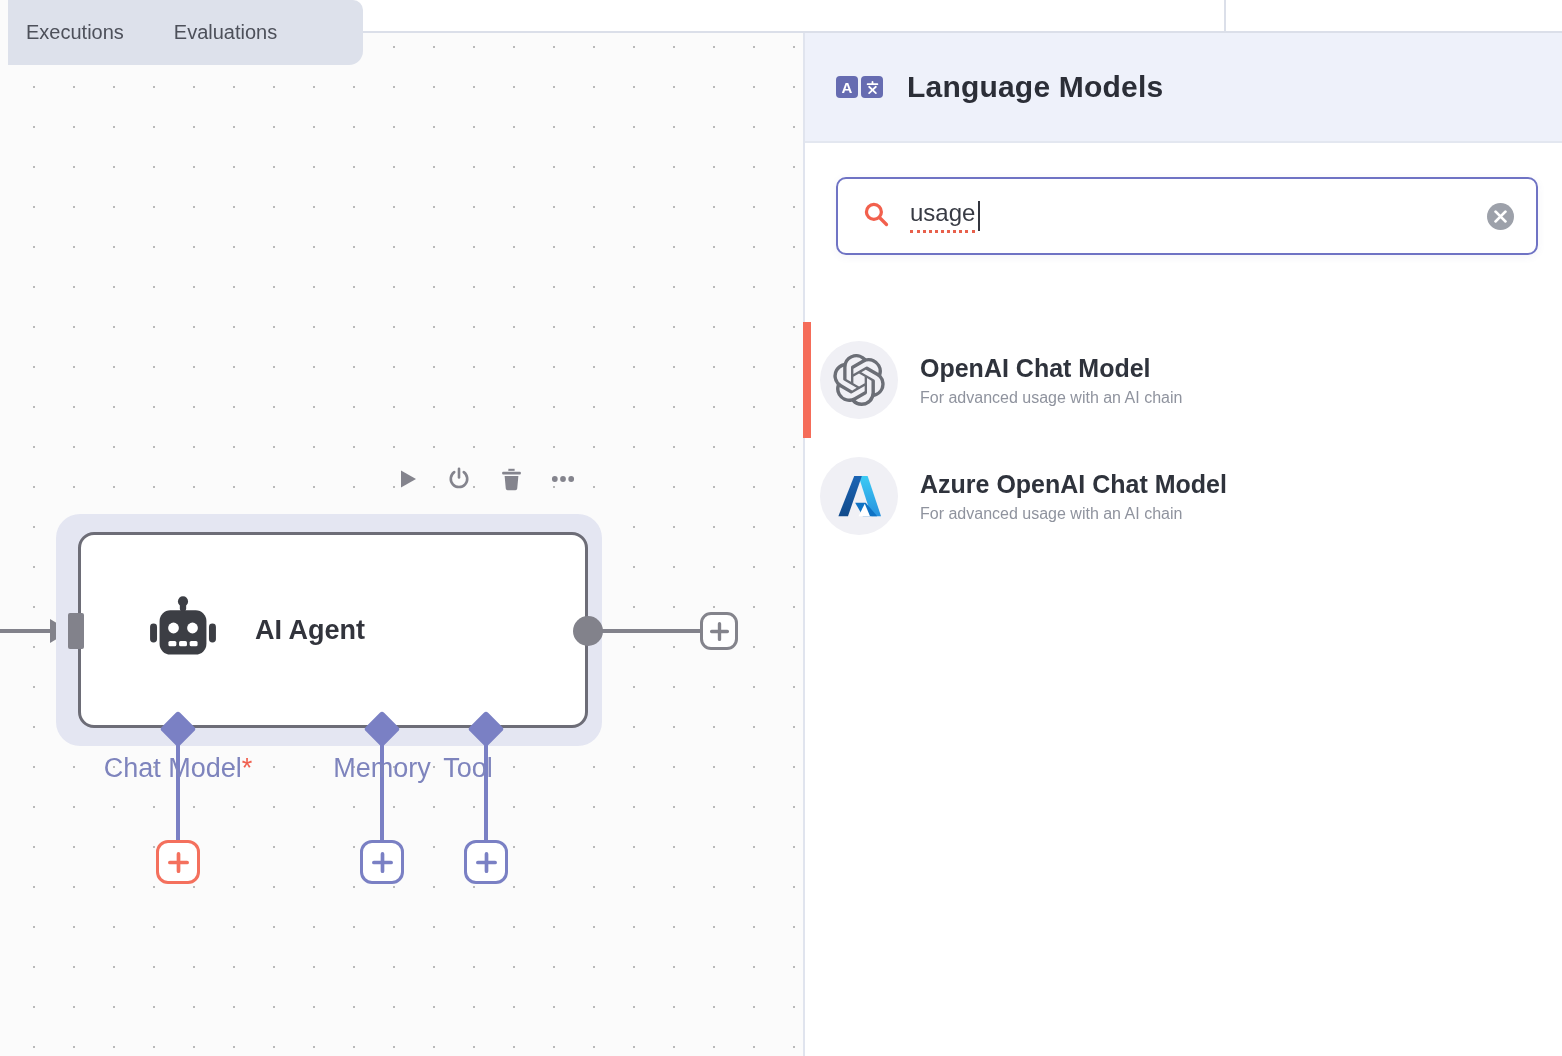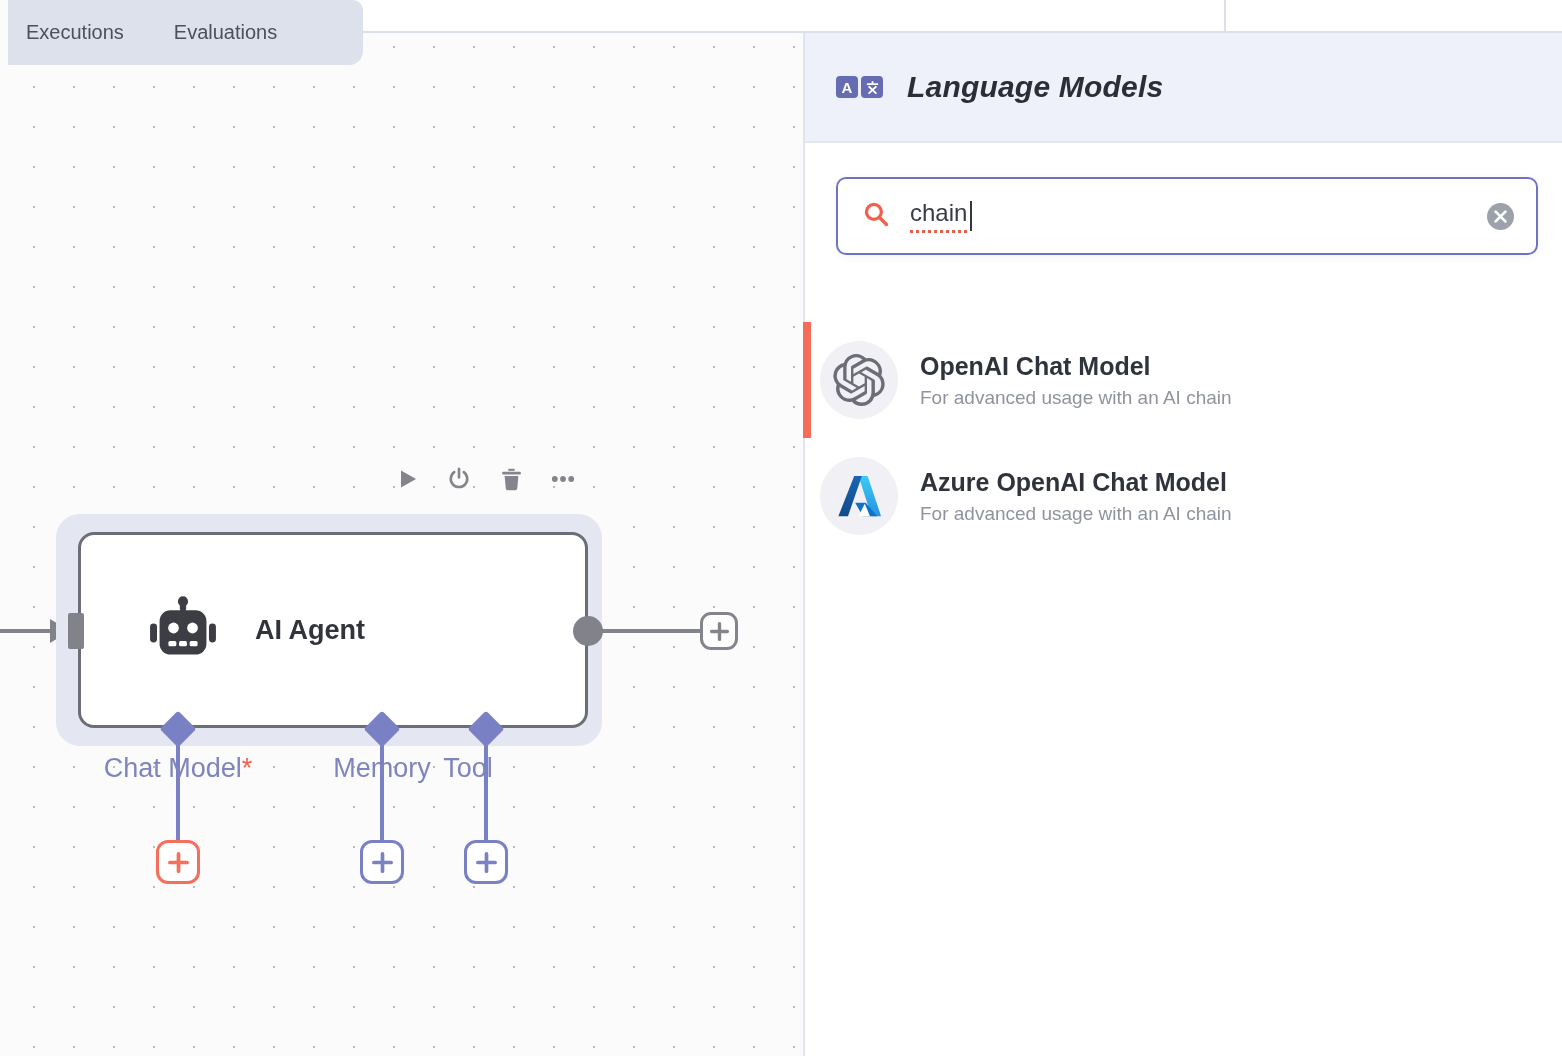--- a/index.html
+++ b/index.html
@@ -44,34 +44,34 @@
   .port-label { position:absolute; width:240px; text-align:center; font-size:27px; color:#7e84bd; }
   .port-label .req { color:#f0604f; }
   .plus-port { width:44px; height:44px; border-radius:12px; border:3.5px solid #7a80c4; }
   .plus-port.required { border-color:#f4705d; }
 
   
   .panel { position:absolute; left:803px; top:33px; width:759px; height:1023px; background:#ffffff; border-left:2px solid #e0e4ee; z-index:5; }
   .panel-header { height:110px; background:#eef1fa; border-bottom:2px solid #e3e7f0; display:flex; align-items:center; padding-left:31px; gap:24px; }
   .lang-icon { display:flex; gap:3px; }
   .lang-tile { width:22px; height:22px; background:#666cb1; border-radius:4px; color:#fff; display:flex; align-items:center; justify-content:center; font-size:15px; font-weight:700; }
-  .panel-title { font-size:30px; font-weight:700; color:#2b2e37; letter-spacing:0.2px;font-style:italic; }
+  .panel-title { font-size:30px; font-weight:700; color:#2b2e37; letter-spacing:0.2px; }
 
   .search-box { margin:34px 24px 0 31px; height:78px; background:#fff; border:2px solid #6f73c4; border-radius:10px; display:flex; align-items:center; padding:0 22px 0 24px; box-shadow:0 2px 8px rgba(68,72,128,0.06); }
   .search-text { margin-left:20px; font-size:24px; color:#383b44; border-bottom:3px dotted #e8604c; padding-bottom:3px; }
   .caret { width:2px; height:30px; background:#33363e; margin-left:3px; }
   .clear-btn { margin-left:auto; width:27px; height:27px; border-radius:50%; background:#9da1aa; display:flex; align-items:center; justify-content:center; cursor:pointer; }
 
   .results { margin-top:67px; }
   .result-row { position:relative; height:116px; display:flex; align-items:center; padding-left:15px; gap:22px; cursor:pointer; }
   .accent-bar { position:absolute; left:-2px; top:0; width:8px; height:100%; background:#f56c59; display:none; }
   .result-row.highlighted .accent-bar { display:block; }
   .avatar { width:78px; height:78px; border-radius:50%; background:#f0f0f5; display:flex; align-items:center; justify-content:center; flex:none; }
   .result-title { font-size:25px; font-weight:600; color:#2f333c; }
-  .result-subtitle { font-size:19px; color:#8f939e; margin-top:6px; }
+  .result-subtitle { font-size:16px; color:#8f939e; margin-top:6px; }
 </style>
 </head>
 <body>
 
 <div class="app">
 
   <div class="canvas">
 
     <div class="in-line"></div>
     <div class="in-arrow"></div>
@@ -185,21 +185,21 @@
       <span class="panel-title">Language Models</span>
     </div>
 
     <div class="search-box">
       <span>
         <svg width="28" height="28" viewBox="0 0 24 24" fill="none" stroke="#f2604d" stroke-width="2.8" stroke-linecap="round">
           <circle cx="10.2" cy="10.2" r="6.4"></circle>
             <path d="M15.2 15.2 L21 21"></path>
         </svg>
       </span>
-      <span class="search-text">chain</span>
+      <span class="search-text">usage</span>
       <span class="caret"></span>
       <span class="clear-btn">
         <svg width="13" height="13" viewBox="0 0 12 12" stroke="#ffffff" stroke-width="2.6" stroke-linecap="round">
             <path d="M1.5 1.5 L10.5 10.5 M10.5 1.5 L1.5 10.5"></path>
           </svg>
       </span>
     </div>
 
     <div class="results">
 

